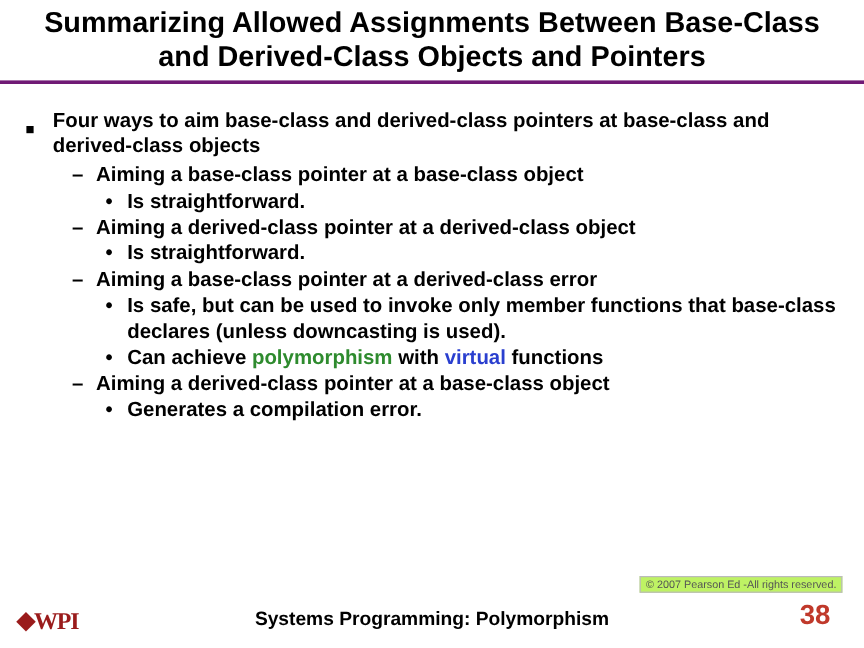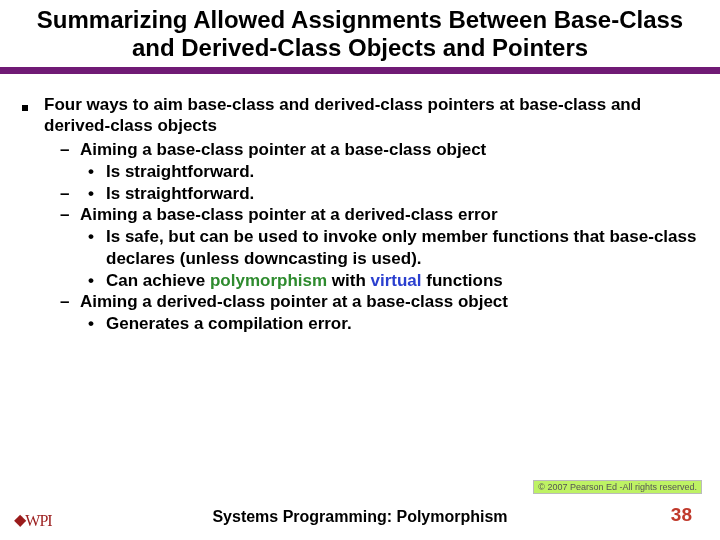--- a/index.html
+++ b/index.html
@@ -11,21 +11,21 @@
     position: relative;
     overflow: hidden;
   }
   .title {
     padding: 6px 18px 4px 18px;
     font-size: 24px;
     line-height: 1.18;
     font-weight: bold;
     color: #000;
     text-align: center;
-    border-bottom: 7px solid #701a75;
+    border-bottom: 3px solid #701a75;
   }
   .content {
     padding: 20px 10px 0 40px;
   }
   .sq-bullet {
     position: absolute;
     left: 22px;
     top: 105px;
     width: 6px;
     height: 6px;
@@ -81,43 +81,43 @@
     text-align: center;
     font-size: 16px;
     font-weight: bold;
     color: #000;
     margin-top: 20px;
   }
   .page-num {
     position: absolute;
     bottom: 14px;
     right: 28px;
-    font-size: 19px;
+    font-size: 23px;
     font-weight: bold;
     color: #c0392b;
     margin-left: 33px;
   }
   .copyright {
     position: absolute;
     bottom: 46px;
     right: 18px;
     font-size: 9px;
     font-family: Arial, sans-serif;
     color: #555;
     border: 1px solid #bbb;
     background: #bef264;
     padding: 1px 4px;
   }
   .logo {
     position: absolute;
     bottom: 10px;
     left: 14px;
     font-family: Georgia, "Times New Roman", serif;
-    font-weight: normal;
-    font-size: 16px;
+    font-weight: bold;
+    font-size: 20px;
     color: #9a1b1b;
     letter-spacing: -1px;
   }
   .logo .head {
     display:inline-block;
     transform: translateY(-1px);
   }
 </style>
 </head>
 <body>
@@ -129,20 +129,21 @@
 <div class="content">
   <div class="main-line">Four ways to aim base-class and derived-class pointers at base-class and derived-class objects</div>
   <ul class="dash">
     <li>
       <span>Aiming a base-class pointer at a base-class object</span>
       <ul class="dot">
         <li>Is straightforward.</li>
       </ul>
     </li>
     <li>
+      <span>Aiming a derived-class pointer at a derived-class object</span>
       <ul class="dot">
         <li>Is straightforward.</li>
       </ul>
     </li>
     <li>
       <span>Aiming a base-class pointer at a derived-class error</span>
       <ul class="dot">
         <li>Is safe, but can be used to invoke only member functions that base-class declares (unless downcasting is used).</li>
         <li>Can achieve <span class="kw-green">polymorphism</span> with <span class="kw-blue">virtual</span> functions</li>
       </ul>

